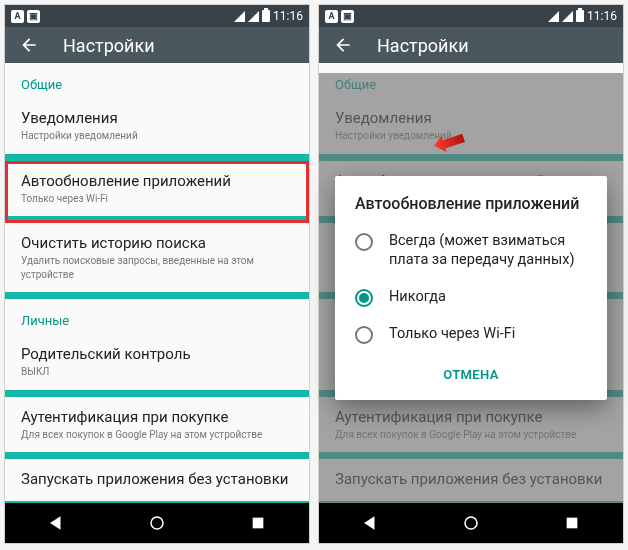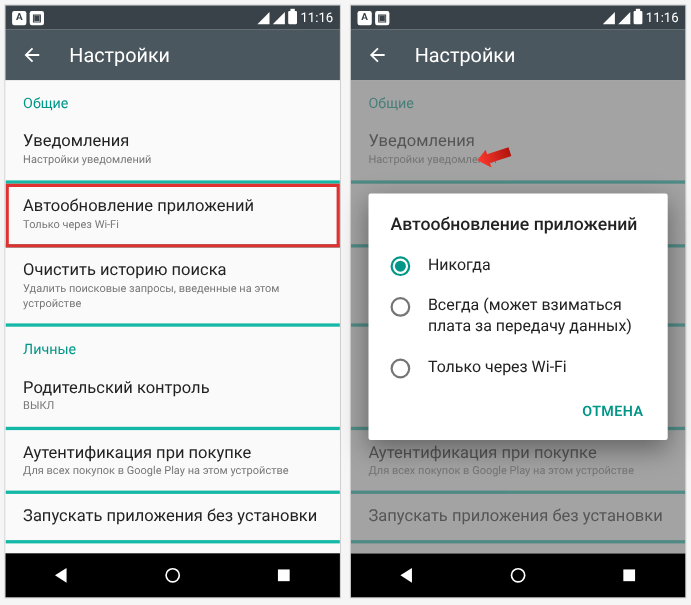--- a/index.html
+++ b/index.html
@@ -6,41 +6,41 @@
 body{background:#f5f5f5;width:628px;height:550px;overflow:hidden}
 .wrap{display:flex;gap:8px;padding:4px}
 .phone{width:306px;height:540px;background:#fafafa;border:1px solid #d0d0d0;position:relative;display:flex;flex-direction:column}
 .statusbar{height:22px;background:#384248;display:flex;align-items:center;padding:0 6px;color:#fff;font-size:12px}
 .sb-left{display:flex;gap:3px}
 .sb-icon{width:13px;height:13px;background:#fff;border-radius:2px;display:flex;align-items:center;justify-content:center;color:#384248;font-size:9px;font-weight:bold}
 .sb-right{margin-left:auto;display:flex;align-items:center;gap:3px}
 .sb-tri{width:0;height:0;border-style:solid;border-width:0 0 11px 11px;border-color:transparent transparent #fff transparent}
 .sb-batt{width:8px;height:12px;background:#fff;border-radius:1px;position:relative}
 .sb-batt::before{content:"";position:absolute;top:-2px;left:2px;width:4px;height:2px;background:#fff}
-.appbar{height:46px;background:#4b575e;display:flex;align-items:center;padding:0 14px;color:#fff}
+.appbar{height:36px;background:#4b575e;display:flex;align-items:center;padding:0 14px;color:#fff}
 .back-arrow{width:20px;height:20px;margin-right:24px}
 .appbar-title{font-size:18px;font-weight:400}
 .content{flex:1;overflow:hidden;background:#fafafa}
 .section-header{color:#009688;font-size:13px;font-weight:400;padding:14px 16px 6px}
-.item{padding:11px 16px;border-bottom:3px solid #14b8a6}
+.item{padding:11px 16px;border-bottom:7px solid #14b8a6}
 .item-title{font-size:15px;color:#222;margin-bottom:2px}
 .item-sub{font-size:10px;color:#777;line-height:1.35}
 .highlight{outline:3px solid #e03030;outline-offset:-3px}
 .navbar{height:40px;background:#000;display:flex;align-items:center;justify-content:space-around}
 .nav-btn{width:20px;height:20px;display:flex;align-items:center;justify-content:center}
 .scrim{position:absolute;top:68px;left:0;right:0;bottom:40px;background:rgba(0,0,0,0.35);display:flex;align-items:center;justify-content:center}
 .dimmed .content{filter:none}
 .dialog{background:#fff;width:272px;border-radius:2px;box-shadow:0 8px 24px rgba(0,0,0,0.4);padding:18px 0 6px}
 .dialog-title{font-size:16px;font-weight:500;color:#222;padding:0 20px 10px}
 .radio-row{display:flex;align-items:flex-start;padding:9px 20px;gap:16px}
 .radio{width:18px;height:18px;border:2px solid #757575;border-radius:50%;flex-shrink:0;margin-top:1px;position:relative}
 .radio.checked{border-color:#009688}
 .radio.checked::after{content:"";position:absolute;top:2px;left:2px;width:10px;height:10px;background:#009688;border-radius:50%}
 .radio-label{font-size:14.5px;color:#222;line-height:1.3}
-.dialog-actions{display:flex;justify-content:flex-end;padding:8px 14px 6px}
+.dialog-actions{display:flex;justify-content:center;padding:8px 14px 6px}
 .dialog-btn{color:#009688;font-size:13px;font-weight:600;padding:6px 8px;letter-spacing:0.4px}
 .arrow-cursor{position:absolute;width:34px;height:30px;pointer-events:none}
 </style>
 </head>
 <body>
 
 <div class="wrap">
 
   <div class="phone">
     <div class="statusbar">
@@ -172,26 +172,26 @@
           <svg viewBox="0 0 24 24" width="16" height="16">
             <rect x="4" y="4" width="16" height="16" fill="#fff"></rect>
           </svg>
         </div>
     </div>
 
     <div class="scrim">
       <div class="dialog">
         <div class="dialog-title">Автообновление приложений</div>
         <div class="radio-row">
+          <div class="radio"></div>
+          <div class="radio-label">Всегда (может взиматься плата за передачу данных)</div>
+        </div>
+        <div class="radio-row">
           <div class="radio checked"></div>
           <div class="radio-label">Никогда</div>
-        </div>
-        <div class="radio-row">
-          <div class="radio"></div>
-          <div class="radio-label">Всегда (может взиматься плата за передачу данных)</div>
         </div>
         <div class="radio-row">
           <div class="radio"></div>
           <div class="radio-label">Только через Wi-Fi</div>
         </div>
         <div class="dialog-actions">
           <div class="dialog-btn">ОТМЕНА</div>
         </div>
         <svg class="arrow-cursor" style="top:58px;left:113px" viewBox="0 0 40 32">
           <defs>

